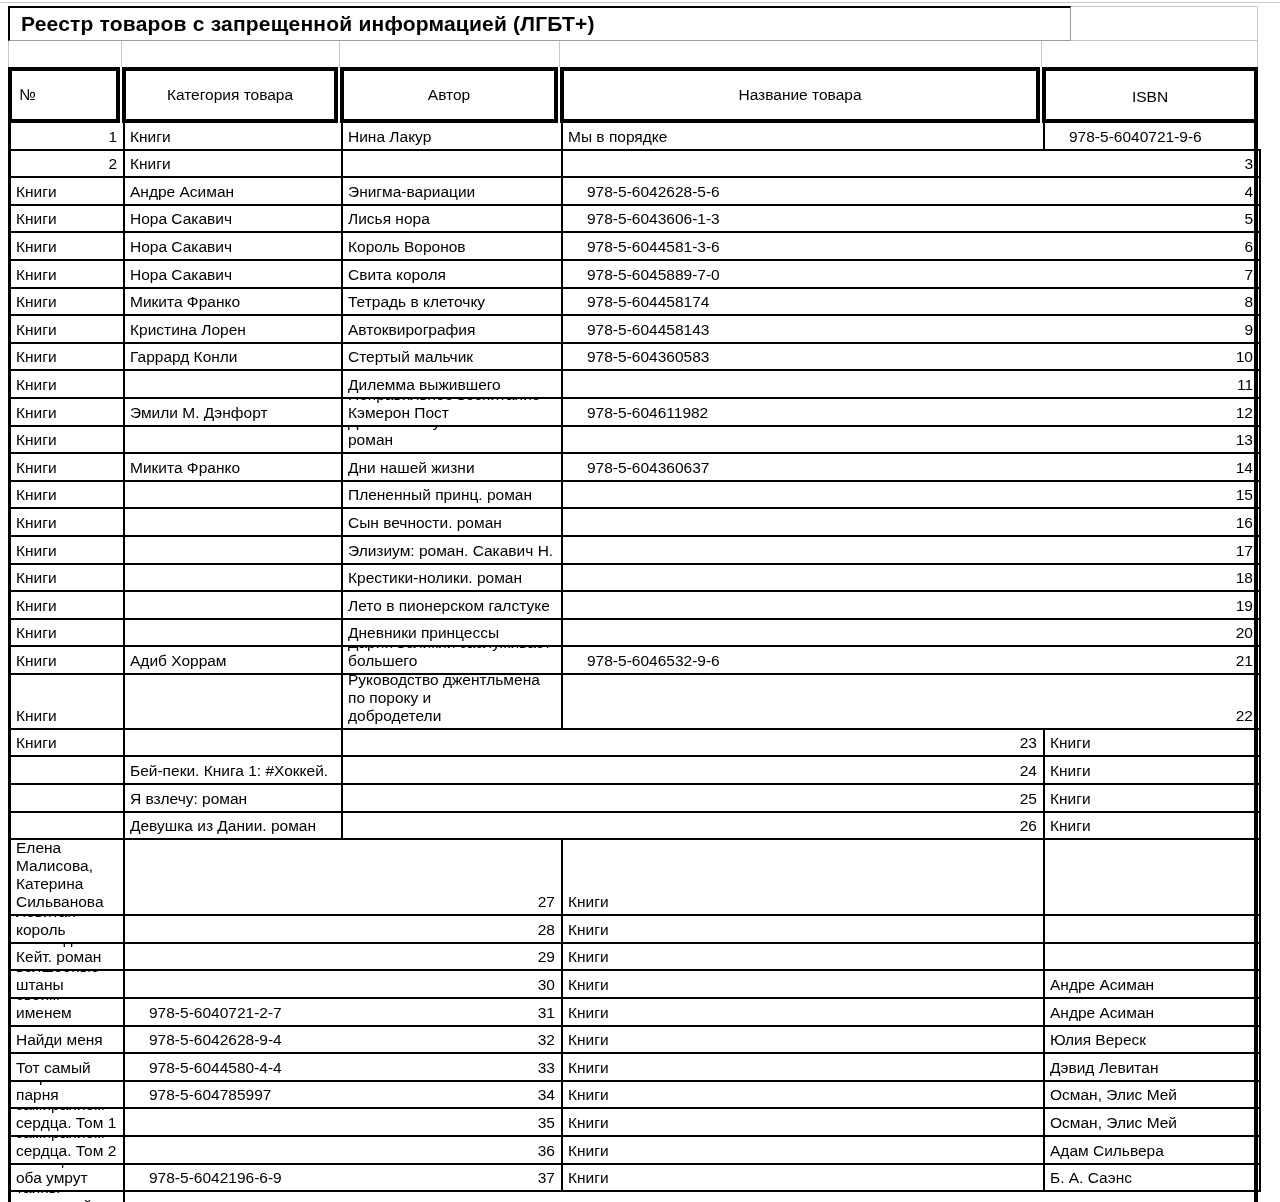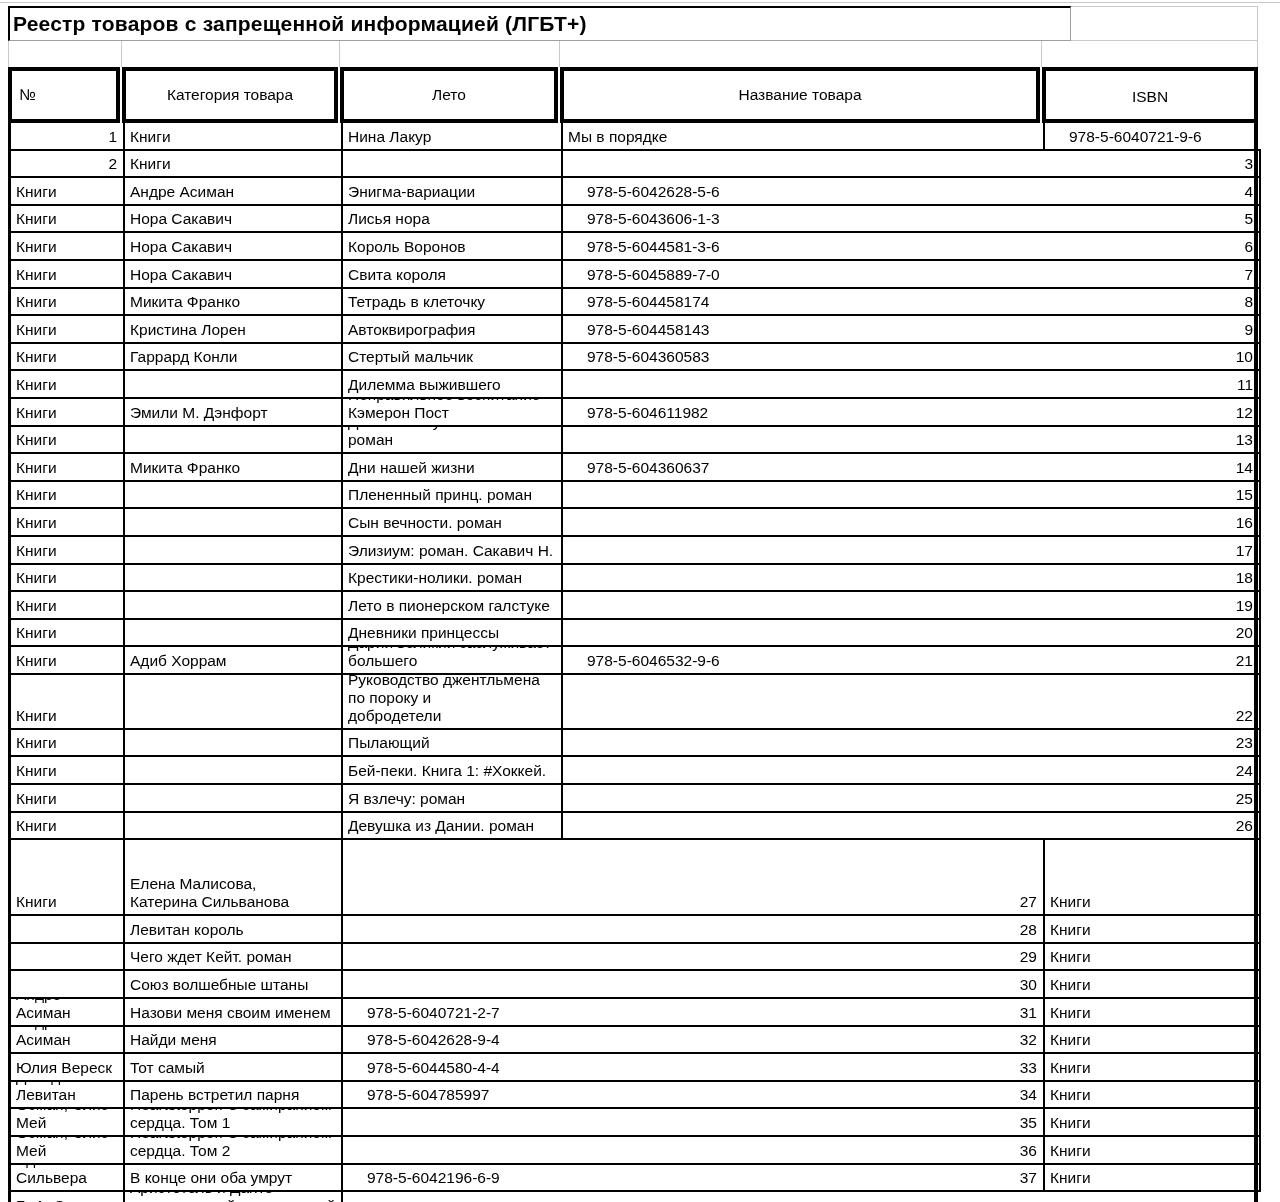--- a/index.html
+++ b/index.html
@@ -38,21 +38,21 @@
   }
   .title-cell {
     width: 1230px;
     box-sizing: border-box;
     border-top: 2px solid #000;
     border-left: 2px solid #000;
     border-bottom: 1px solid #9f9f9f;
     border-right: 1px solid #9f9f9f;
     display: flex;
     align-items: center;
-    padding-left: 3px;
+    padding-left: 11px;
     font-size: 21px;
     font-weight: bold;
     letter-spacing: 0.2px;
     white-space: nowrap;
     overflow: hidden;
   }
   .title-extra {
     width: 216px;
     box-sizing: border-box;
     border-top: 1px solid #c9c9c9;
@@ -153,21 +153,21 @@
     <div class="spacer-cell"></div>
     <div class="spacer-cell"></div>
     <div class="spacer-cell"></div>
     <div class="spacer-cell"></div>
     <div class="spacer-cell"></div>
   </div>
 
   <div class="header-row">
     <div class="header-cell h-num">№</div>
     <div class="header-cell">Категория товара</div>
-    <div class="header-cell">Лето</div>
+    <div class="header-cell">Автор</div>
     <div class="header-cell">Название товара</div>
     <div class="header-cell h-isbn">ISBN</div>
   </div>
 
   <div class="data-grid" id="dataGrid" style="grid-template-rows: 27.6px 27.6px 27.6px 27.6px 27.6px 27.6px 27.6px 27.6px 27.6px 27.6px 27.6px 27.6px 27.6px 27.6px 27.6px 27.6px 27.6px 27.6px 27.6px 27.6px 55px 27.6px 27.6px 27.6px 27.6px 76px 27.6px 27.6px 27.6px 27.6px 27.6px 27.6px 27.6px 27.6px 27.6px 27.6px 27.6px;">
       <div class="cell c-num">1</div>
       <div class="cell c-category">Книги</div>
       <div class="cell c-author">Нина Лакур</div>
       <div class="cell c-title">Мы в порядке</div>
       <div class="cell c-isbn">978-5-6040721-9-6</div>
@@ -267,21 +267,20 @@
       <div class="cell c-isbn">978-5-6046532-9-6</div>
       <div class="cell c-num">21</div>
       <div class="cell c-category">Книги</div>
       <div class="cell c-author"></div>
       <div class="cell c-title">Руководство джентльмена по пороку и
 добродетели</div>
       <div class="cell c-isbn"></div>
       <div class="cell c-num">22</div>
       <div class="cell c-category">Книги</div>
       <div class="cell c-author"></div>
-      <div class="cell c-title">Пылающий</div>
       <div class="cell c-isbn"></div>
       <div class="cell c-num">23</div>
       <div class="cell c-category">Книги</div>
       <div class="cell c-author"></div>
       <div class="cell c-title">Бей-пеки. Книга 1: #Хоккей.</div>
       <div class="cell c-isbn"></div>
       <div class="cell c-num">24</div>
       <div class="cell c-category">Книги</div>
       <div class="cell c-author"></div>
       <div class="cell c-title">Я взлечу: роман</div>

